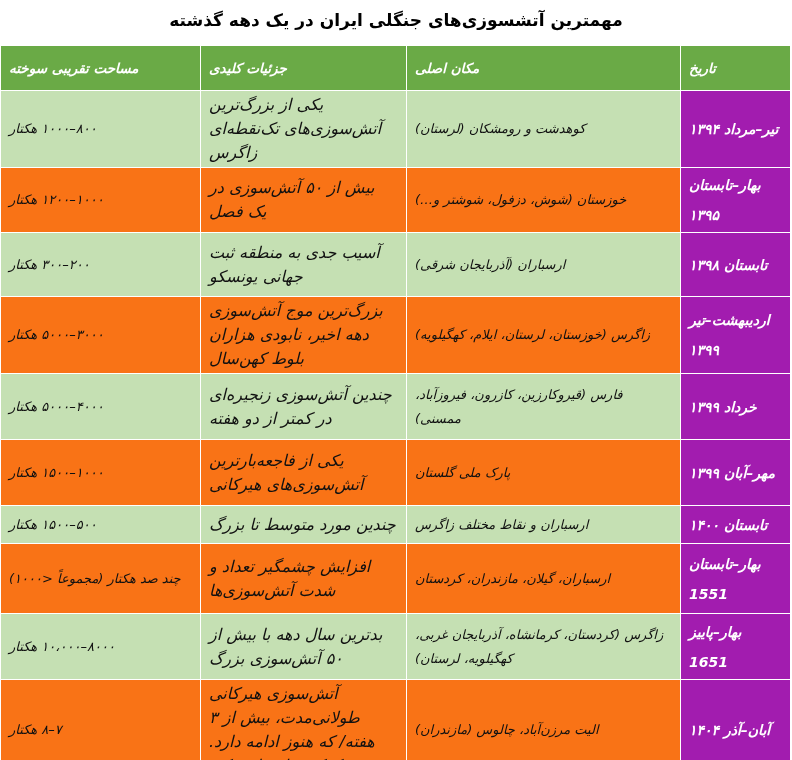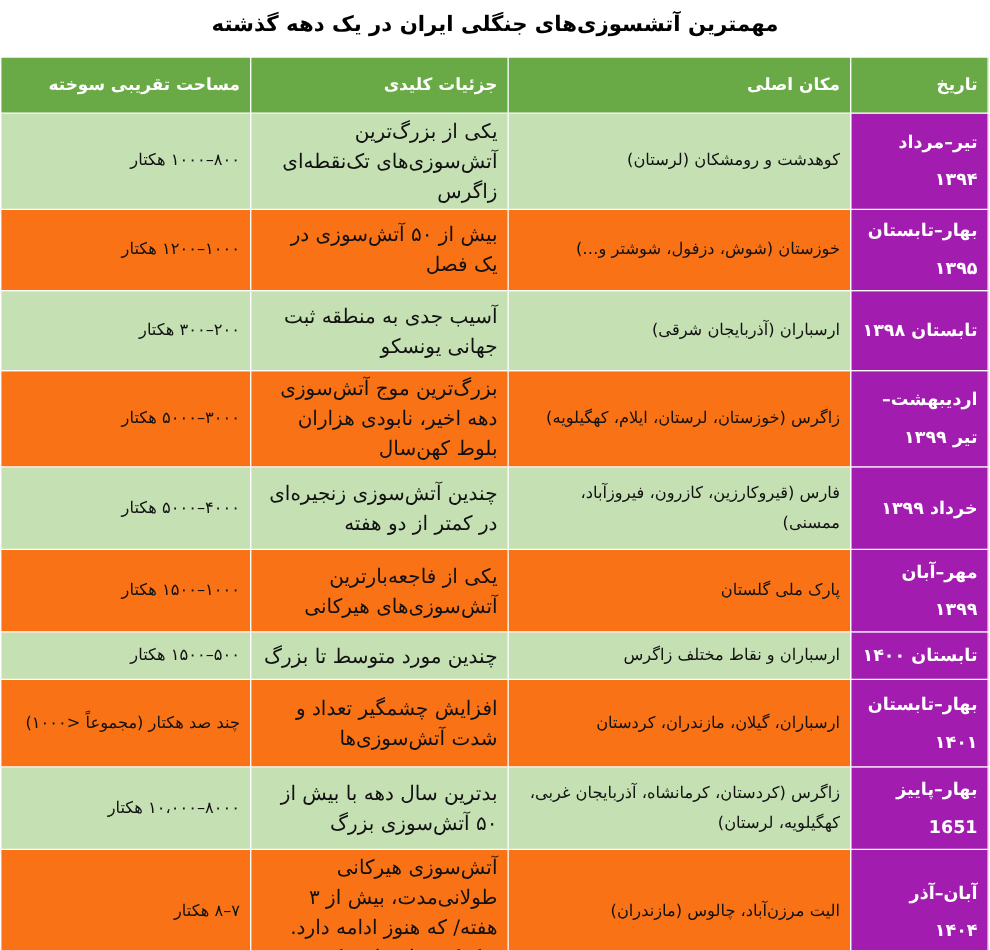--- a/index.html
+++ b/index.html
@@ -13,23 +13,24 @@
     height: 45px; line-height: 40px; text-align: center;
     font-size: 17px; font-weight: bold; color: #000;
   }
   table {
     width: 790px; margin: 0 1px;
     border-collapse: collapse; table-layout: fixed;
     direction: rtl;
   }
   th, td {
     border: 1px solid #ffffff;
-    text-align: right; vertical-align: middle;
+    text-align: left; vertical-align: middle;
     font-size: 13px; line-height: 24px;
     padding: 2px 8px;
+    font-style: italic;
   }
   th {
     background: #6aaa46; color: #ffffff; font-weight: bold;
     height: 40px; font-size: 13.5px;
   }
   col.c-date { width: 110px; }
   col.c-loc { width: 274px; }
   col.c-det { width: 206px; }
   col.c-area { width: 200px; }
   td.date {
@@ -98,21 +99,21 @@
         <td class="det">یکی از فاجعه‌بارترین آتش‌سوزی‌های هیرکانی</td>
         <td>۱۰۰۰–۱۵۰۰ هکتار</td>
       </tr>
       <tr class="odd" style="height:38px">
         <td class="date">تابستان ۱۴۰۰</td>
         <td>ارسباران و نقاط مختلف زاگرس</td>
         <td class="det">چندین مورد متوسط تا بزرگ</td>
         <td>۵۰۰–۱۵۰۰ هکتار</td>
       </tr>
       <tr class="even" style="height:70px">
-        <td class="date">بهار–تابستان ۱۴۰۱</td>
+        <td class="date">بهار–تابستان 1551</td>
         <td>ارسباران، گیلان، مازندران، کردستان</td>
         <td class="det">افزایش چشمگیر تعداد و شدت آتش‌سوزی‌ها</td>
         <td>چند صد هکتار (مجموعاً &lt;۱۰۰۰)</td>
       </tr>
       <tr class="odd" style="height:66px">
         <td class="date">بهار–پاییز 1651</td>
         <td>زاگرس (کردستان، کرمانشاه، آذربایجان غربی، کهگیلویه، لرستان)</td>
         <td class="det">بدترین سال دهه با بیش از ۵۰ آتش‌سوزی بزرگ</td>
         <td>۸۰۰۰–۱۰،۰۰۰ هکتار</td>
       </tr>

